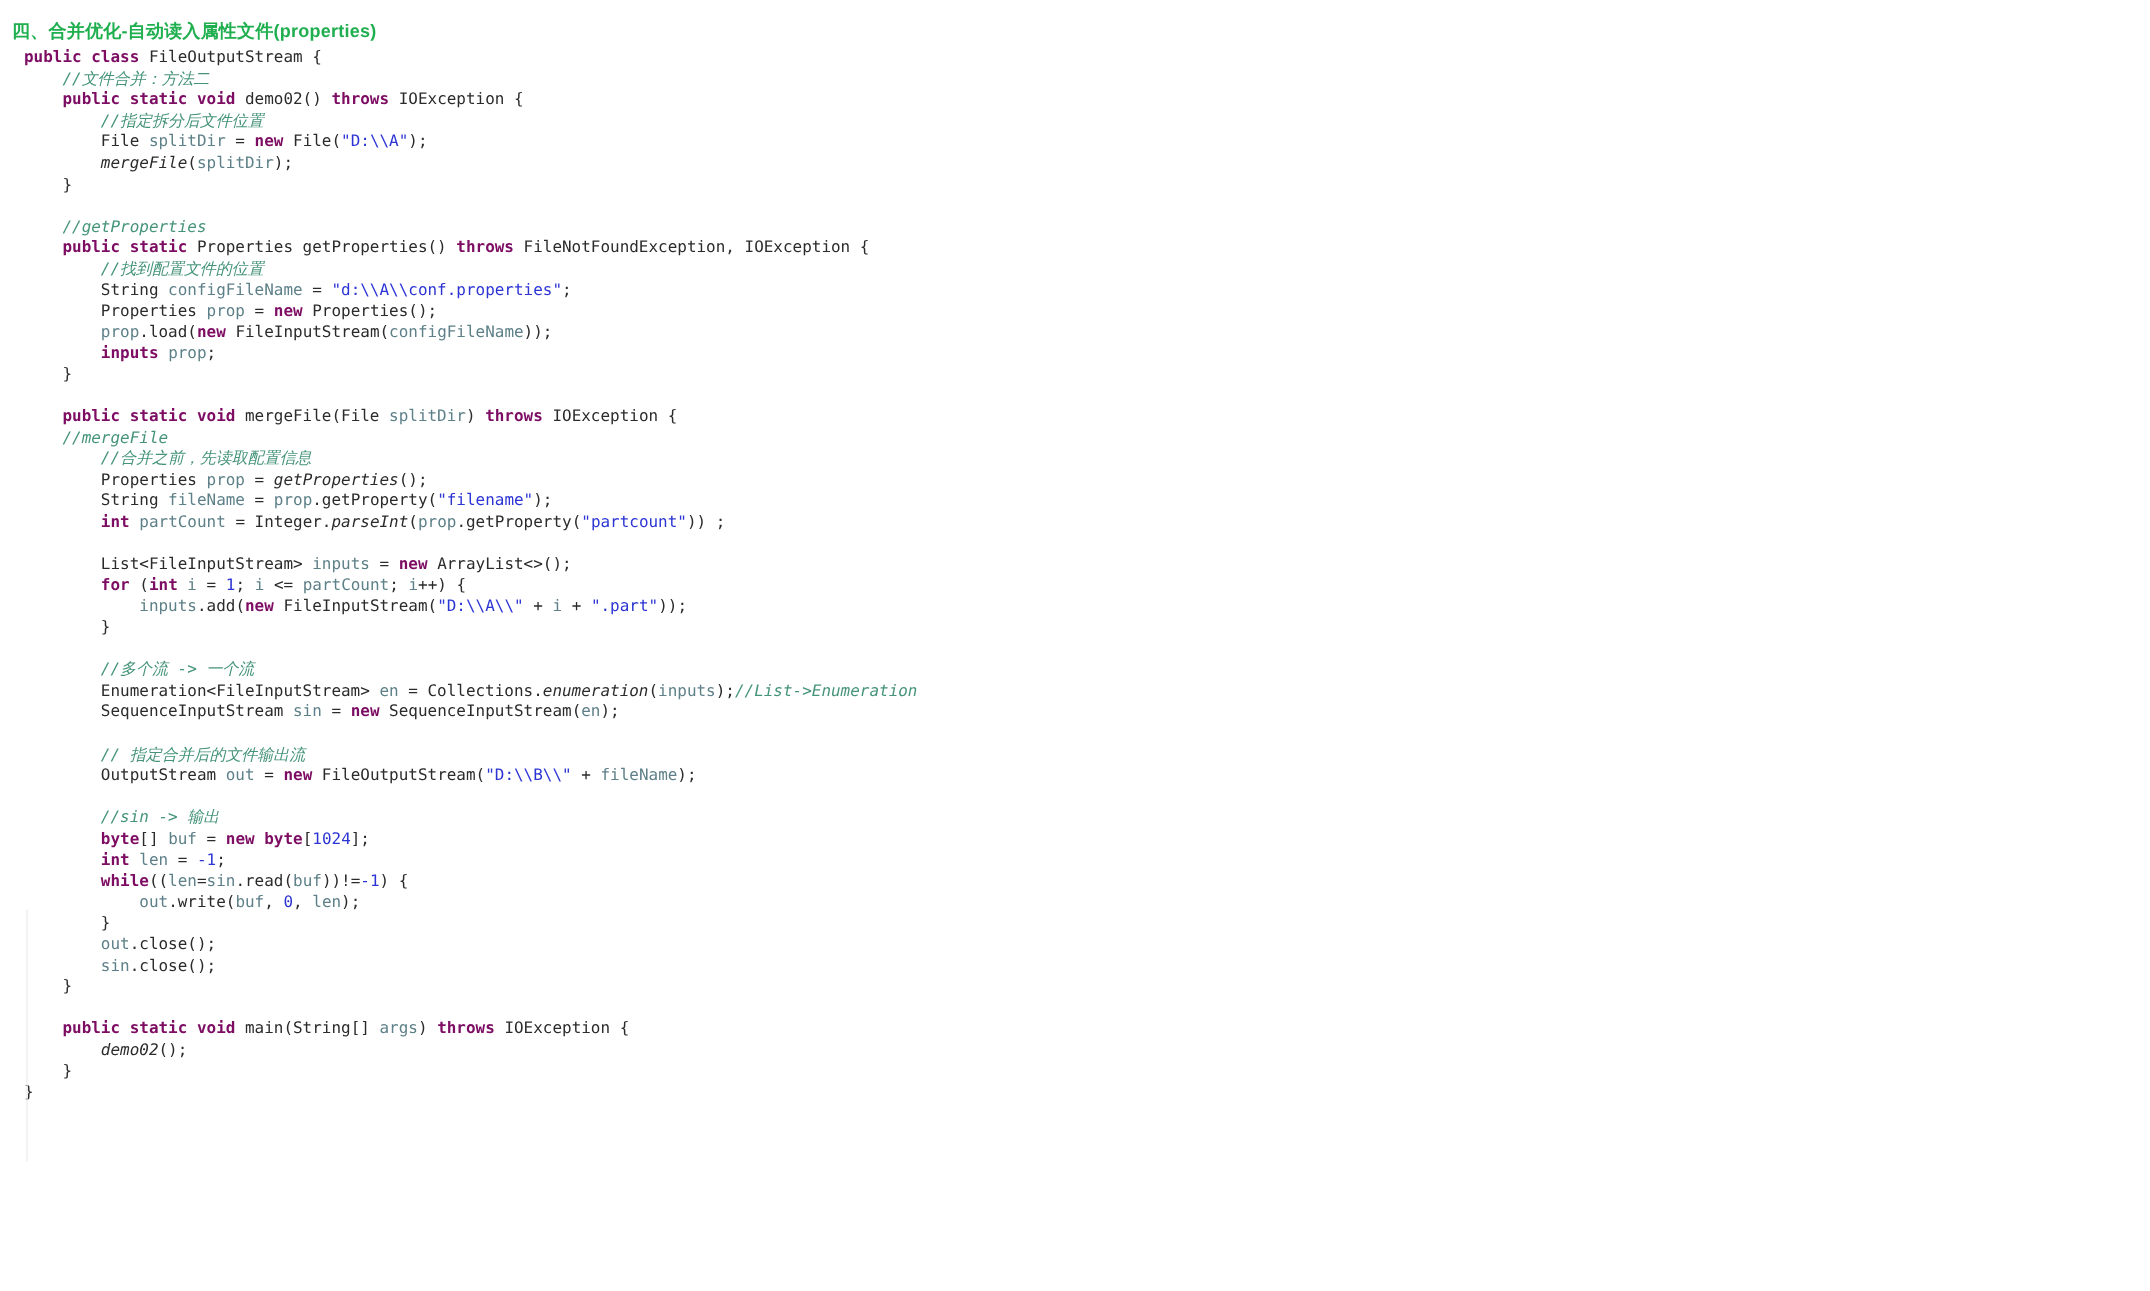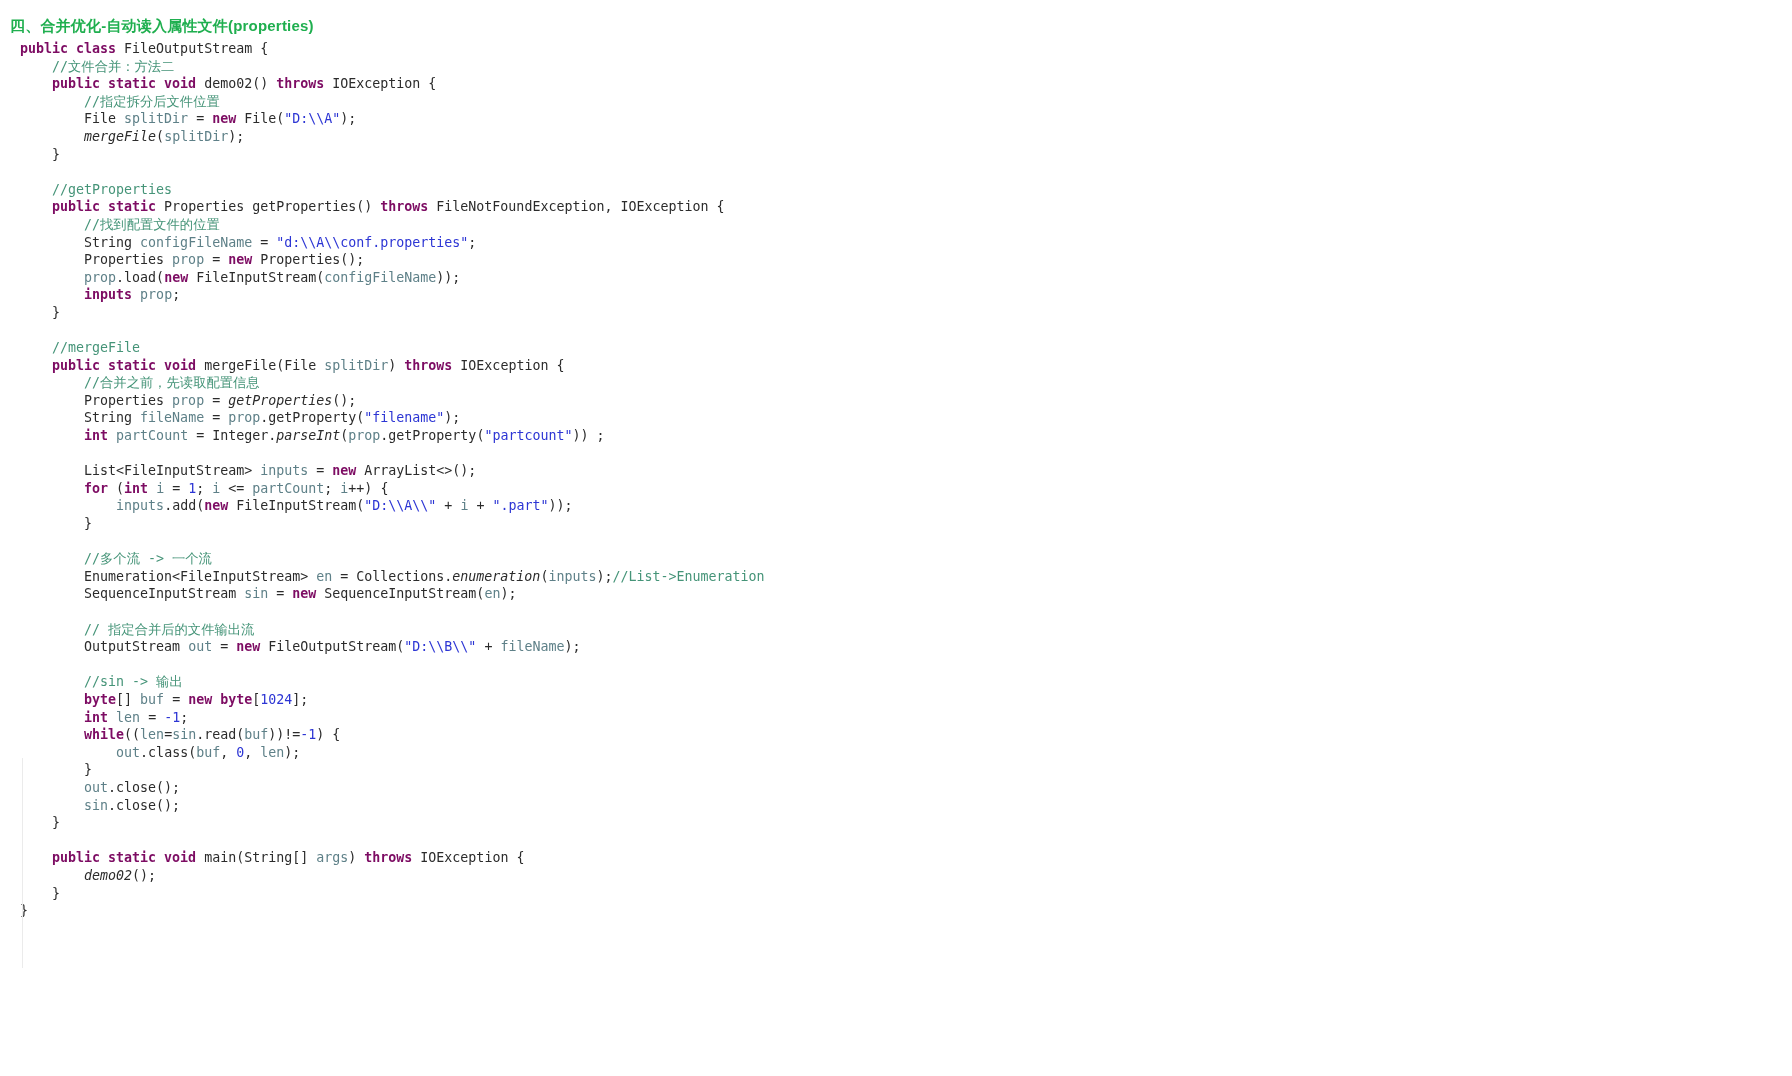--- a/index.html
+++ b/index.html
@@ -35,21 +35,21 @@
     font-size: 13.3px;
     line-height: 17.6px;
     color: var(--plain);
   }
   .code-line {
     white-space: pre;
     min-height: 17.6px;
   }
   .t-p { color: var(--plain); }
   .t-k { color: var(--keyword); font-weight: bold; margin-top: 43px; }
-  .t-c { color: var(--comment); }
+  .t-c { color: var(--comment); font-style: italic; }
   .t-s { color: var(--string); }
   .t-n { color: var(--number); }
   .t-v { color: var(--variable); }
   .t-i { color: var(--plain); font-style: italic; }
   .indent-guide {
     position: absolute;
     left: 22px;
     top: 758px;
     width: 1px;
     height: 210px;
@@ -72,22 +72,22 @@
       <div class="code-line">&nbsp;</div>
       <div class="code-line"><span class="t-c">    //getProperties</span></div>
       <div class="code-line"><span class="t-p">    </span><span class="t-k">public static</span><span class="t-p"> Properties getProperties() </span><span class="t-k">throws</span><span class="t-p"> FileNotFoundException, IOException {</span></div>
       <div class="code-line"><span class="t-c">        //找到配置文件的位置</span></div>
       <div class="code-line"><span class="t-p">        String </span><span class="t-v">configFileName</span><span class="t-p"> = </span><span class="t-s">"d:\\A\\conf.properties"</span><span class="t-p">;</span></div>
       <div class="code-line"><span class="t-p">        Properties </span><span class="t-v">prop</span><span class="t-p"> = </span><span class="t-k">new</span><span class="t-p"> Properties();</span></div>
       <div class="code-line"><span class="t-p">        </span><span class="t-v">prop</span><span class="t-p">.load(</span><span class="t-k">new</span><span class="t-p"> FileInputStream(</span><span class="t-v">configFileName</span><span class="t-p">));</span></div>
       <div class="code-line"><span class="t-p">        </span><span class="t-k">inputs</span><span class="t-p"> </span><span class="t-v">prop</span><span class="t-p">;</span></div>
       <div class="code-line"><span class="t-p">    }</span></div>
       <div class="code-line">&nbsp;</div>
+      <div class="code-line"><span class="t-p">    </span><span class="t-k">public static void</span><span class="t-p"> mergeFile(File </span><span class="t-v">splitDir</span><span class="t-p">) </span><span class="t-k">throws</span><span class="t-p"> IOException {</span></div>
       <div class="code-line"><span class="t-c">    //mergeFile</span></div>
-      <div class="code-line"><span class="t-p">    </span><span class="t-k">public static void</span><span class="t-p"> mergeFile(File </span><span class="t-v">splitDir</span><span class="t-p">) </span><span class="t-k">throws</span><span class="t-p"> IOException {</span></div>
       <div class="code-line"><span class="t-c">        //合并之前，先读取配置信息</span></div>
       <div class="code-line"><span class="t-p">        Properties </span><span class="t-v">prop</span><span class="t-p"> = </span><span class="t-i">getProperties</span><span class="t-p">();</span></div>
       <div class="code-line"><span class="t-p">        String </span><span class="t-v">fileName</span><span class="t-p"> = </span><span class="t-v">prop</span><span class="t-p">.getProperty(</span><span class="t-s">"filename"</span><span class="t-p">);</span></div>
       <div class="code-line"><span class="t-p">        </span><span class="t-k">int</span><span class="t-p"> </span><span class="t-v">partCount</span><span class="t-p"> = Integer.</span><span class="t-i">parseInt</span><span class="t-p">(</span><span class="t-v">prop</span><span class="t-p">.getProperty(</span><span class="t-s">"partcount"</span><span class="t-p">)) ;</span></div>
       <div class="code-line">&nbsp;</div>
       <div class="code-line"><span class="t-p">        List&lt;FileInputStream&gt; </span><span class="t-v">inputs</span><span class="t-p"> = </span><span class="t-k">new</span><span class="t-p"> ArrayList&lt;&gt;();</span></div>
       <div class="code-line"><span class="t-p">        </span><span class="t-k">for</span><span class="t-p"> (</span><span class="t-k">int</span><span class="t-p"> </span><span class="t-v">i</span><span class="t-p"> = </span><span class="t-n">1</span><span class="t-p">; </span><span class="t-v">i</span><span class="t-p"> &lt;= </span><span class="t-v">partCount</span><span class="t-p">; </span><span class="t-v">i</span><span class="t-p">++) {</span></div>
       <div class="code-line"><span class="t-p">            </span><span class="t-v">inputs</span><span class="t-p">.add(</span><span class="t-k">new</span><span class="t-p"> FileInputStream(</span><span class="t-s">"D:\\A\\"</span><span class="t-p"> + </span><span class="t-v">i</span><span class="t-p"> + </span><span class="t-s">".part"</span><span class="t-p">));</span></div>
       <div class="code-line"><span class="t-p">        }</span></div>
       <div class="code-line">&nbsp;</div>
@@ -95,21 +95,21 @@
       <div class="code-line"><span class="t-p">        Enumeration&lt;FileInputStream&gt; </span><span class="t-v">en</span><span class="t-p"> = Collections.</span><span class="t-i">enumeration</span><span class="t-p">(</span><span class="t-v">inputs</span><span class="t-p">);</span><span class="t-c">//List-&gt;Enumeration</span></div>
       <div class="code-line"><span class="t-p">        SequenceInputStream </span><span class="t-v">sin</span><span class="t-p"> = </span><span class="t-k">new</span><span class="t-p"> SequenceInputStream(</span><span class="t-v">en</span><span class="t-p">);</span></div>
       <div class="code-line">&nbsp;</div>
       <div class="code-line"><span class="t-c">        // 指定合并后的文件输出流</span></div>
       <div class="code-line"><span class="t-p">        OutputStream </span><span class="t-v">out</span><span class="t-p"> = </span><span class="t-k">new</span><span class="t-p"> FileOutputStream(</span><span class="t-s">"D:\\B\\"</span><span class="t-p"> + </span><span class="t-v">fileName</span><span class="t-p">);</span></div>
       <div class="code-line">&nbsp;</div>
       <div class="code-line"><span class="t-c">        //sin -&gt; 输出</span></div>
       <div class="code-line"><span class="t-p">        </span><span class="t-k">byte</span><span class="t-p">[] </span><span class="t-v">buf</span><span class="t-p"> = </span><span class="t-k">new</span><span class="t-p"> </span><span class="t-k">byte</span><span class="t-p">[</span><span class="t-n">1024</span><span class="t-p">];</span></div>
       <div class="code-line"><span class="t-p">        </span><span class="t-k">int</span><span class="t-p"> </span><span class="t-v">len</span><span class="t-p"> = </span><span class="t-n">-1</span><span class="t-p">;</span></div>
       <div class="code-line"><span class="t-p">        </span><span class="t-k">while</span><span class="t-p">((</span><span class="t-v">len</span><span class="t-p">=</span><span class="t-v">sin</span><span class="t-p">.read(</span><span class="t-v">buf</span><span class="t-p">))!=</span><span class="t-n">-1</span><span class="t-p">) {</span></div>
-      <div class="code-line"><span class="t-p">            </span><span class="t-v">out</span><span class="t-p">.class(</span><span class="t-v">buf</span><span class="t-p">, </span><span class="t-n">0</span><span class="t-p">, </span><span class="t-v">len</span><span class="t-p">);</span></div>
+      <div class="code-line"><span class="t-p">            </span><span class="t-v">out</span><span class="t-p">.write(</span><span class="t-v">buf</span><span class="t-p">, </span><span class="t-n">0</span><span class="t-p">, </span><span class="t-v">len</span><span class="t-p">);</span></div>
       <div class="code-line"><span class="t-p">        }</span></div>
       <div class="code-line"><span class="t-p">        </span><span class="t-v">out</span><span class="t-p">.close();</span></div>
       <div class="code-line"><span class="t-p">        </span><span class="t-v">sin</span><span class="t-p">.close();</span></div>
       <div class="code-line"><span class="t-p">    }</span></div>
       <div class="code-line">&nbsp;</div>
       <div class="code-line"><span class="t-p">    </span><span class="t-k">public static void</span><span class="t-p"> main(String[] </span><span class="t-v">args</span><span class="t-p">) </span><span class="t-k">throws</span><span class="t-p"> IOException {</span></div>
       <div class="code-line"><span class="t-p">        </span><span class="t-i">demo02</span><span class="t-p">();</span></div>
       <div class="code-line"><span class="t-p">    }</span></div>
       <div class="code-line"><span class="t-p">}</span></div>
     </div>

